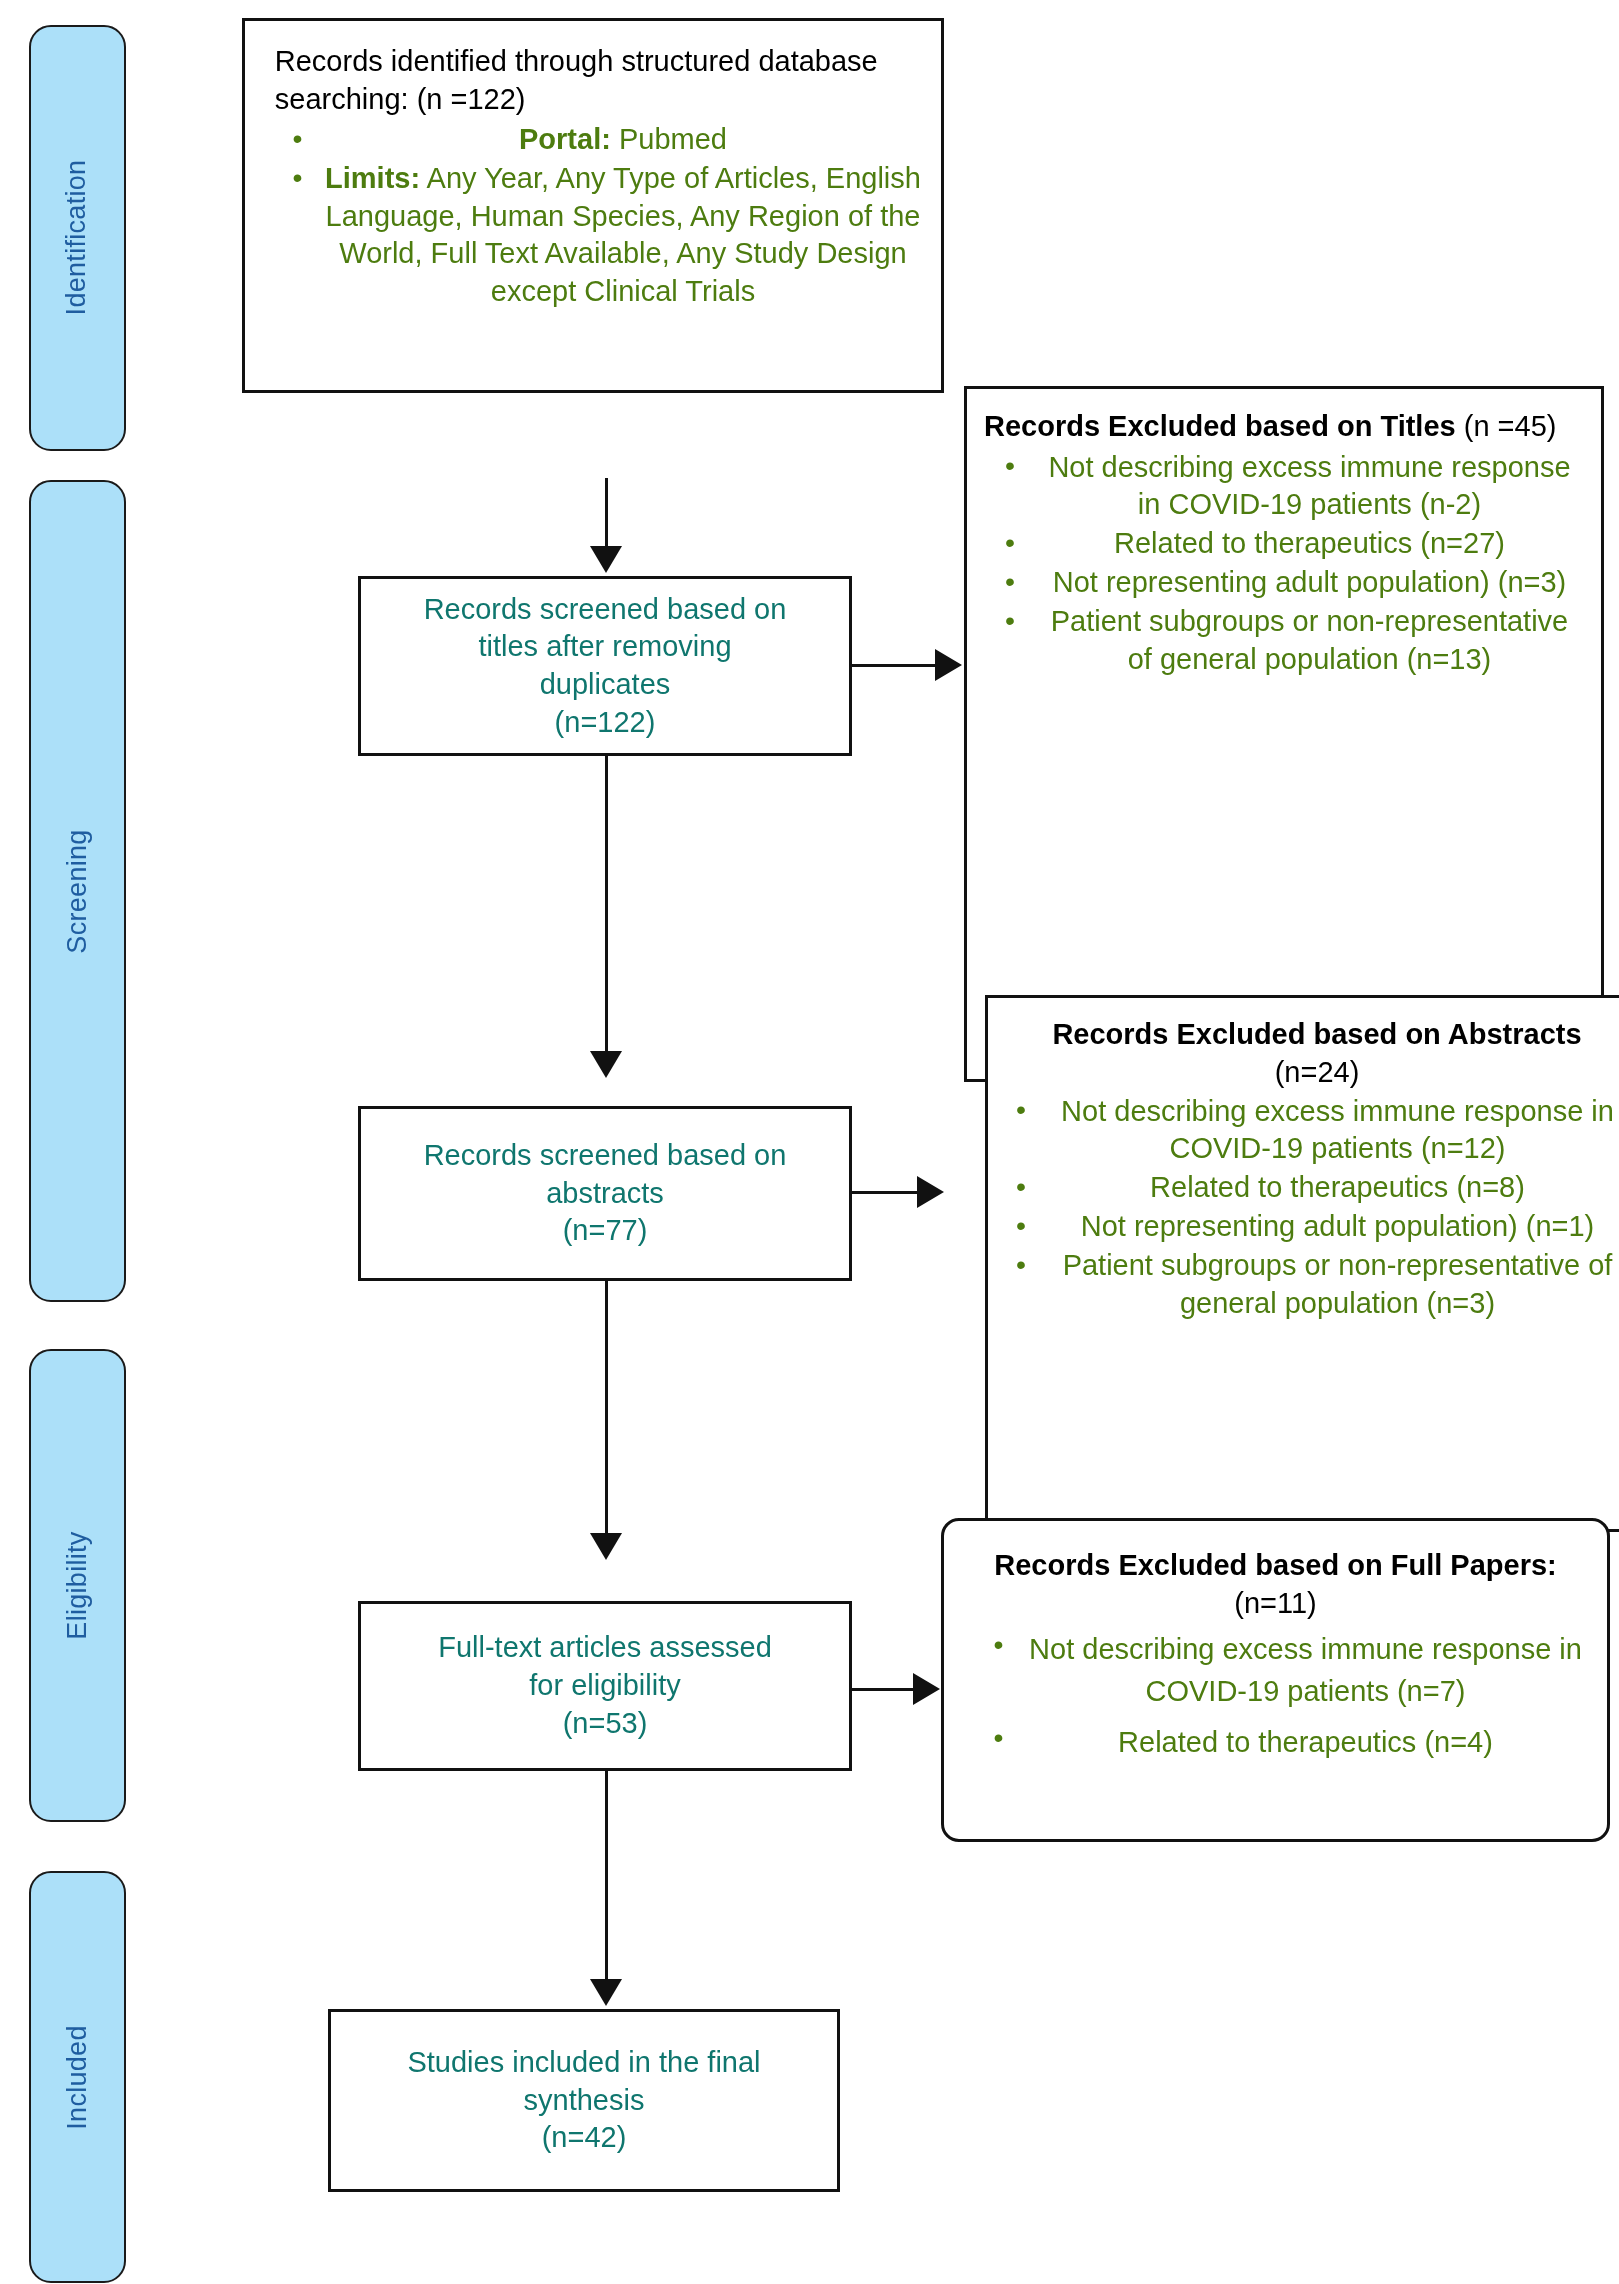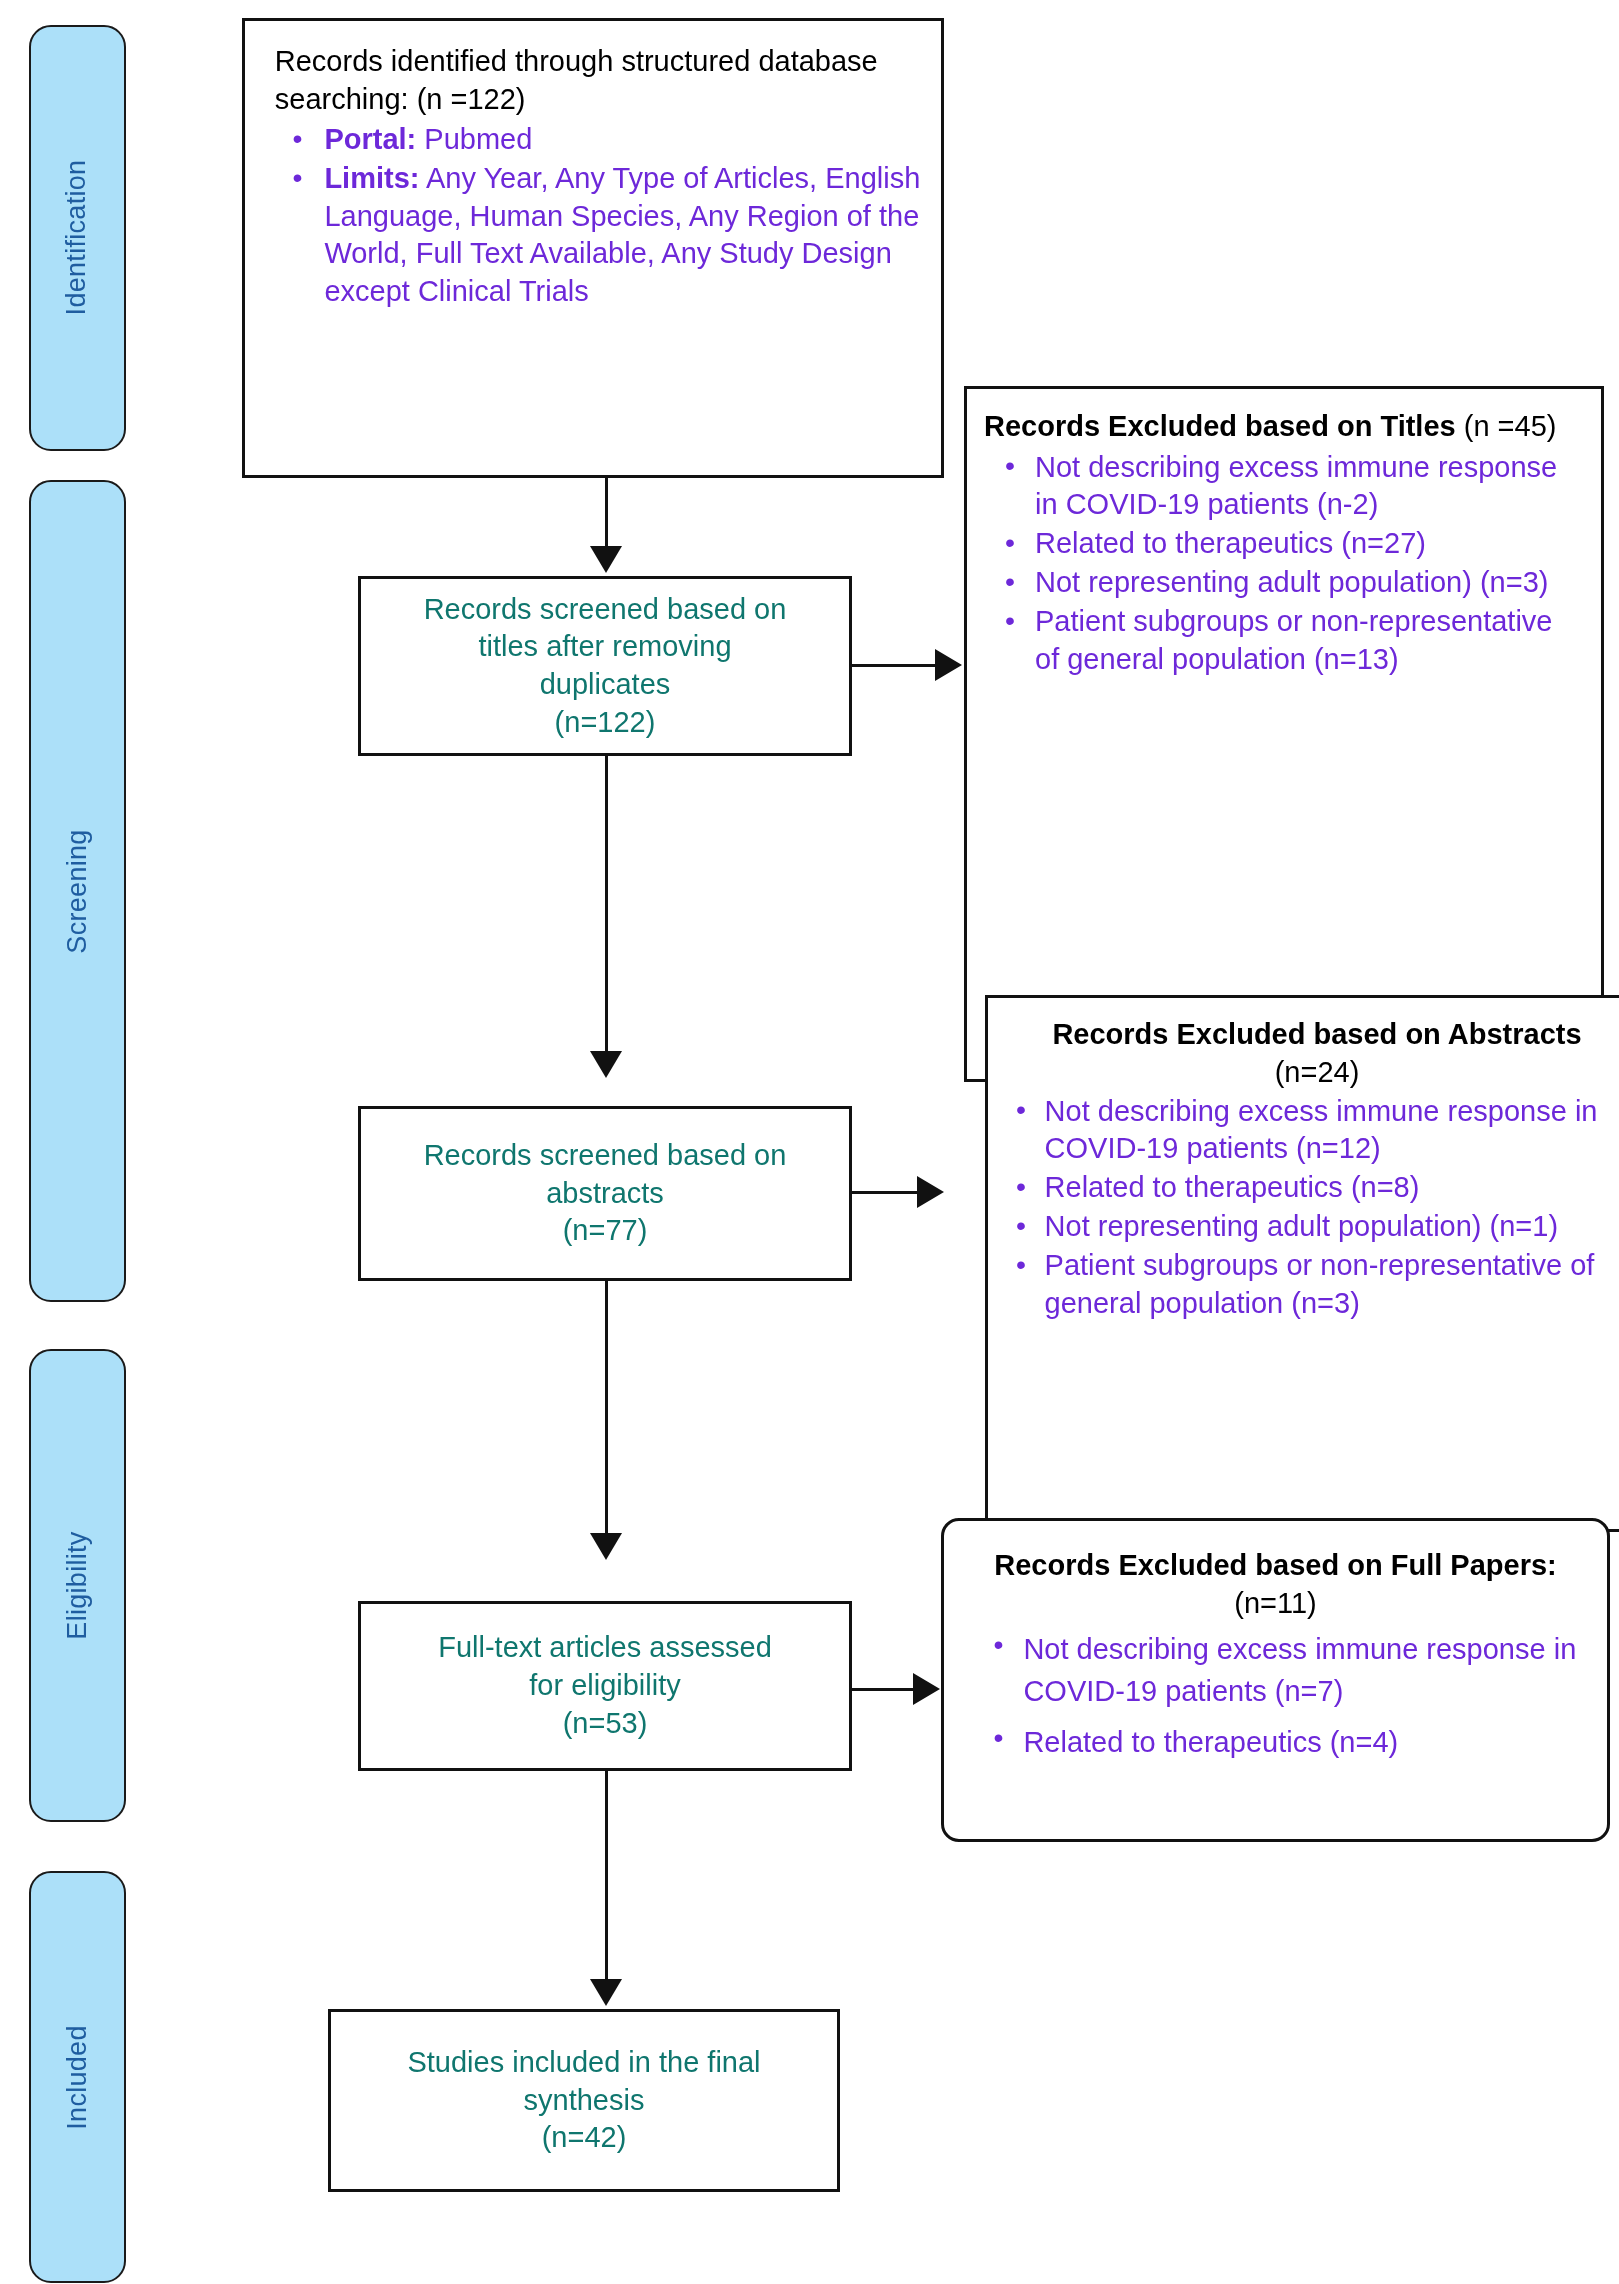--- a/index.html
+++ b/index.html
@@ -65,39 +65,39 @@
   
   ul.bullets {
     margin: 0;
     padding: 0 0 0 48px;
     list-style: none;
   }
   ul.bullets li {
     position: relative;
     font-size: 29px;
     line-height: 1.30;
-    color: #6d28d9;
+    color: #4d7c0f;
     margin: 0 0 1.3px 0;
-    text-align: left;
+    text-align: center;
   }
   ul.bullets li::before {
     content: "\2022";
     position: absolute;
     left: -30px;
     top: -1.3px;
     font-size: 28.5px;
     line-height: 1.30;
   }
   ul.bullets.tight li::before { left: -28.5px; }
 
   .hdr-bold { font-weight: bold; }
 
   
   #box-identification {
-    left: 242px; top: 18px; width: 702px; height: 460px;
+    left: 242px; top: 18px; width: 702px; height: 375px;
     justify-content: flex-start;
     padding: 22px 19.4px 0 19.4px;
   }
   #box-identification .box-para { padding-left: 10.4px; }
   #box-identification ul.bullets { padding-left: 60px; margin-top: 2.6px; }
   #box-identification ul.bullets li::before { left: -32px; }
 
   #box-screened-titles { left: 358px; top: 576px; width: 494px; height: 180px; padding: 0 11.7px; }
   #box-screened-abstracts { left: 358px; top: 1106px; width: 494px; height: 175px; padding: 0 11.7px; }
   #box-fulltext { left: 358px; top: 1601px; width: 494px; height: 170px; padding: 0 27px; }

